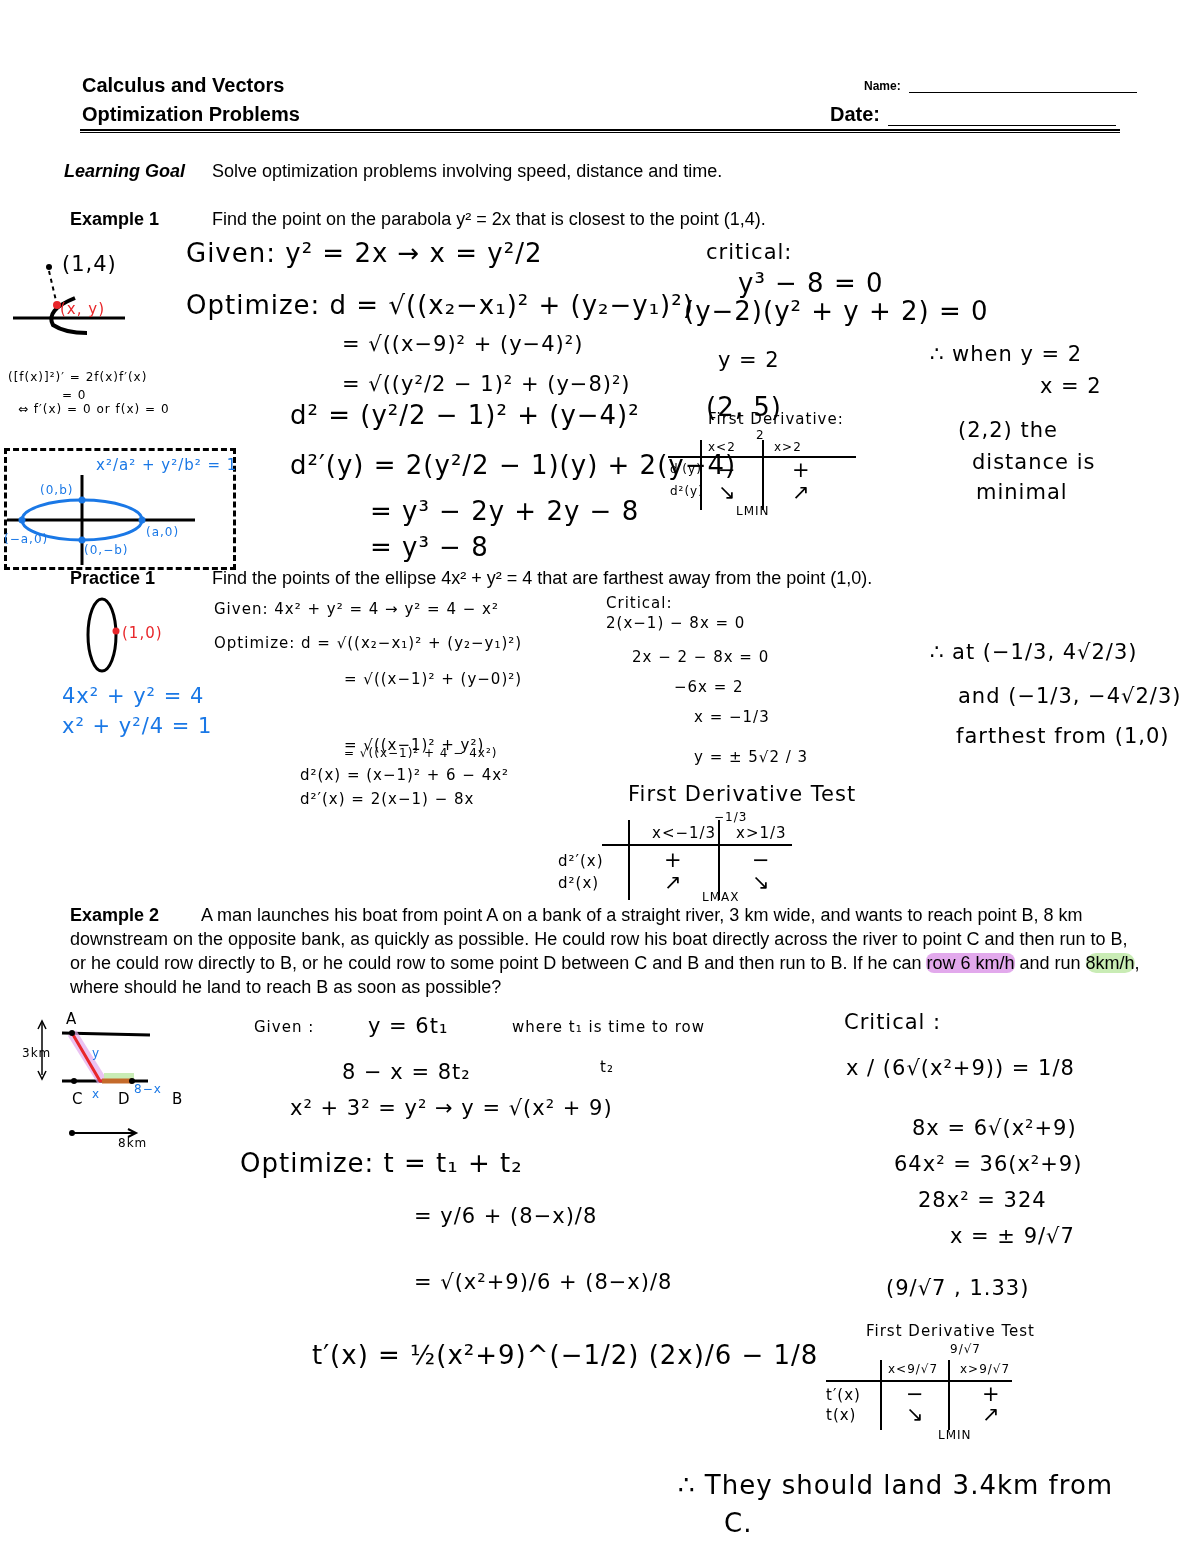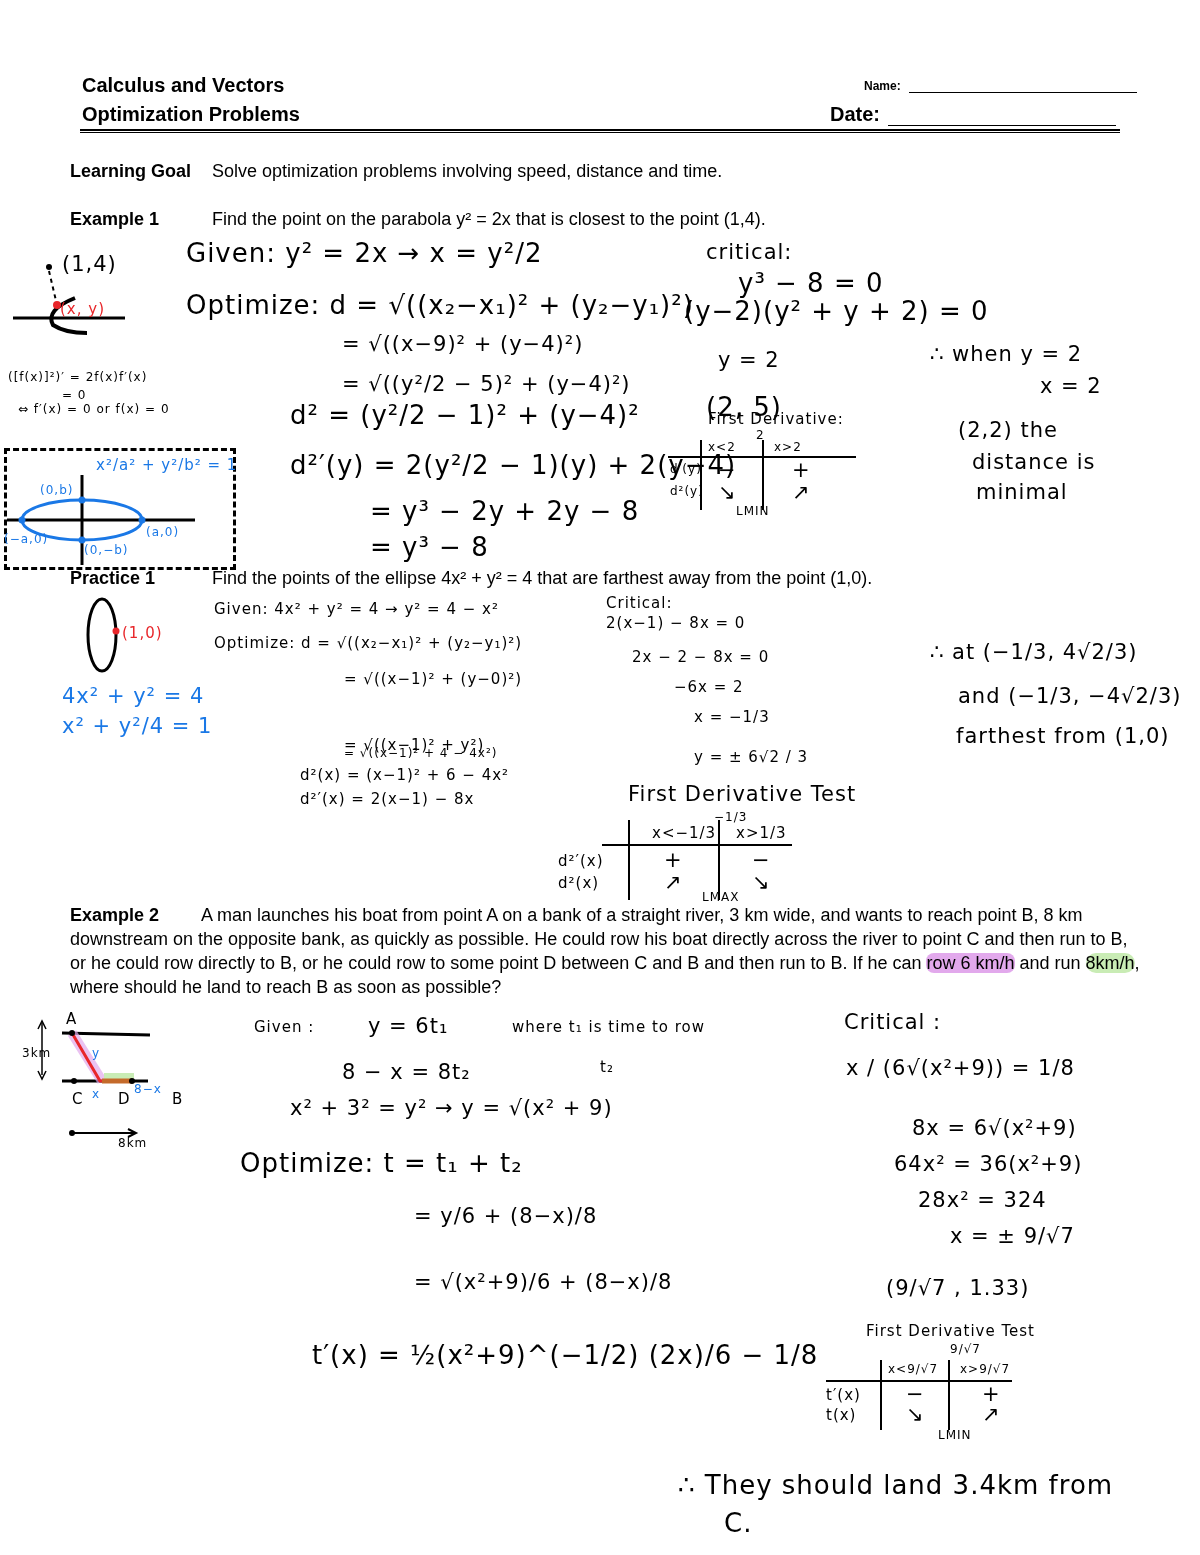--- a/index.html
+++ b/index.html
@@ -30,21 +30,21 @@
 <div class="abs print bold" style="left:82px;top:74px;font-size:20px;">Calculus and Vectors</div>
 <div class="abs print bold" style="left:82px;top:103px;font-size:20px;">Optimization Problems</div>
 <div class="abs print bold" style="left:827px;top:74px;font-size:12px;margin-left:37px;">
   <span>Name:</span><span class="blank"></span>
 </div>
 <div class="abs print bold" style="left:830px;top:103px;font-size:20px;">
   <span>Date:</span><span class="blank"></span>
 </div>
 <div class="rule" style="top:129px;"></div>
 
-<div class="abs print bold" style="left:70px;top:161px;">Learning Goal</div>
+<div class="abs print bold" style="left:64px;top:161px;font-style:italic;">Learning Goal</div>
 <div class="abs print" style="left:212px;top:161px;">Solve optimization problems involving speed, distance and time.</div>
 
 <div class="abs print bold" style="left:70px;top:209px;">Example 1</div>
 <div class="abs print" style="left:212px;top:209px;">Find the point on the parabola y² = 2x that is closest to the point (1,4).</div>
 
 <svg class="abs" style="left:5px;top:245px;" width="160" height="90">
   <circle cx="44" cy="22" r="3" fill="#000"></circle>
   <line x1="44" y1="26" x2="52" y2="60" stroke="#000" stroke-width="2" stroke-dasharray="4,4"></line>
   <line x1="8" y1="73" x2="120" y2="73" stroke="#000" stroke-width="3"></line>
   <path d="M70 53 Q40 65 48 80 Q60 88 82 88" stroke="#000" stroke-width="4" fill="none"></path>
@@ -69,21 +69,21 @@
 </svg>
 <div class="abs hw blue hw-xs" style="left:40px;top:483px;">(0,b)</div>
 <div class="abs hw blue hw-sm" style="left:96px;top:456px;">x²/a² + y²/b² = 1</div>
 <div class="abs hw blue hw-xs" style="left:4px;top:532px;">(−a,0)</div>
 <div class="abs hw blue hw-xs" style="left:146px;top:525px;">(a,0)</div>
 <div class="abs hw blue hw-xs" style="left:84px;top:543px;">(0,−b)</div>
 
 <div class="abs hw hw-lg" style="left:186px;top:238px;">Given:  y² = 2x  →  x = y²/2</div>
 <div class="abs hw hw-lg" style="left:186px;top:290px;">Optimize:  d = √((x₂−x₁)² + (y₂−y₁)²)</div>
 <div class="abs hw" style="left:342px;top:332px;">= √((x−9)² + (y−4)²)</div>
-<div class="abs hw" style="left:342px;top:372px;">= √((y²/2 − 5)² + (y−4)²)</div>
+<div class="abs hw" style="left:342px;top:372px;">= √((y²/2 − 1)² + (y−8)²)</div>
 <div class="abs hw hw-lg" style="left:290px;top:400px;">d² = (y²/2 − 1)² + (y−4)²</div>
 <div class="abs hw hw-lg" style="left:290px;top:450px;">d²′(y) = 2(y²/2 − 1)(y) + 2(y−4)</div>
 <div class="abs hw hw-lg" style="left:370px;top:496px;">= y³ − 2y + 2y − 8</div>
 <div class="abs hw hw-lg" style="left:370px;top:532px;">= y³ − 8</div>
 
 <div class="abs hw" style="left:706px;top:240px;">critical:</div>
 <div class="abs hw hw-lg" style="left:706px;top:268px;margin-left:32px;">y³ − 8 = 0</div>
 <div class="abs hw hw-lg" style="left:684px;top:296px;">(y−2)(y² + y + 2) = 0</div>
 <div class="abs hw" style="left:718px;top:348px;">y = 2</div>
 <div class="abs hw hw-lg" style="left:706px;top:380px;margin-top:12px;">(2, 5)</div>
@@ -127,21 +127,21 @@
 <div class="abs hw hw-sm" style="left:344px;top:708px;margin-top:28px;">= √((x−1)² + y²)</div>
 <div class="abs hw hw-xs" style="left:344px;top:746px;">= √((x−1)² + 4 − 4x²)</div>
 <div class="abs hw hw-sm" style="left:300px;top:766px;">d²(x) = (x−1)² + 6 − 4x²</div>
 <div class="abs hw hw-sm" style="left:300px;top:790px;">d²′(x) = 2(x−1) − 8x</div>
 
 <div class="abs hw hw-sm" style="left:606px;top:594px;">Critical:</div>
 <div class="abs hw hw-sm" style="left:606px;top:614px;">2(x−1) − 8x = 0</div>
 <div class="abs hw hw-sm" style="left:632px;top:648px;">2x − 2 − 8x = 0</div>
 <div class="abs hw hw-sm" style="left:674px;top:678px;">−6x = 2</div>
 <div class="abs hw hw-sm" style="left:694px;top:708px;">x = −1/3</div>
-<div class="abs hw hw-sm" style="left:694px;top:748px;">y = ± 6√2 / 3</div>
+<div class="abs hw hw-sm" style="left:694px;top:748px;">y = ± 5√2 / 3</div>
 <div class="abs hw" style="left:628px;top:782px;">First Derivative Test</div>
 <div class="table" style="left:552px;top:814px;width:240px;height:90px;">
   <div class="abs hw hw-xs" style="left:162px;top:-4px;">−1/3</div>
   <div class="hline" style="left:50px;top:30px;width:190px;"></div>
   <div class="vline" style="left:76px;top:6px;height:80px;"></div>
   <div class="vline" style="left:166px;top:6px;height:80px;"></div>
   <div class="abs hw hw-sm" style="left:100px;top:10px;">x&lt;−1/3</div>
   <div class="abs hw hw-sm" style="left:184px;top:10px;">x&gt;1/3</div>
   <div class="abs hw hw-sm" style="left:6px;top:38px;">d²′(x)</div>
   <div class="abs hw" style="left:112px;top:34px;">+</div>

